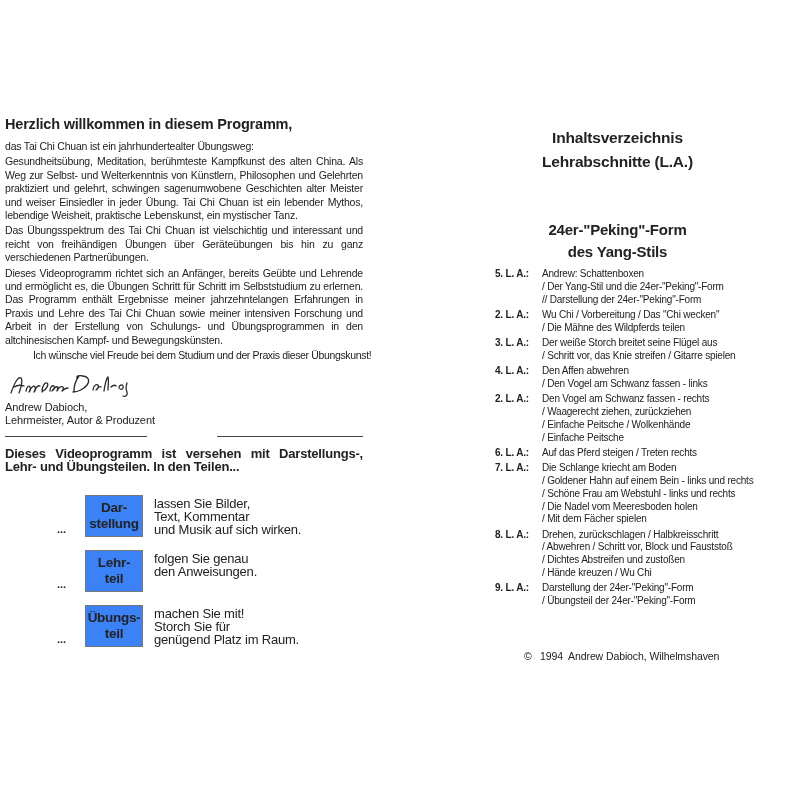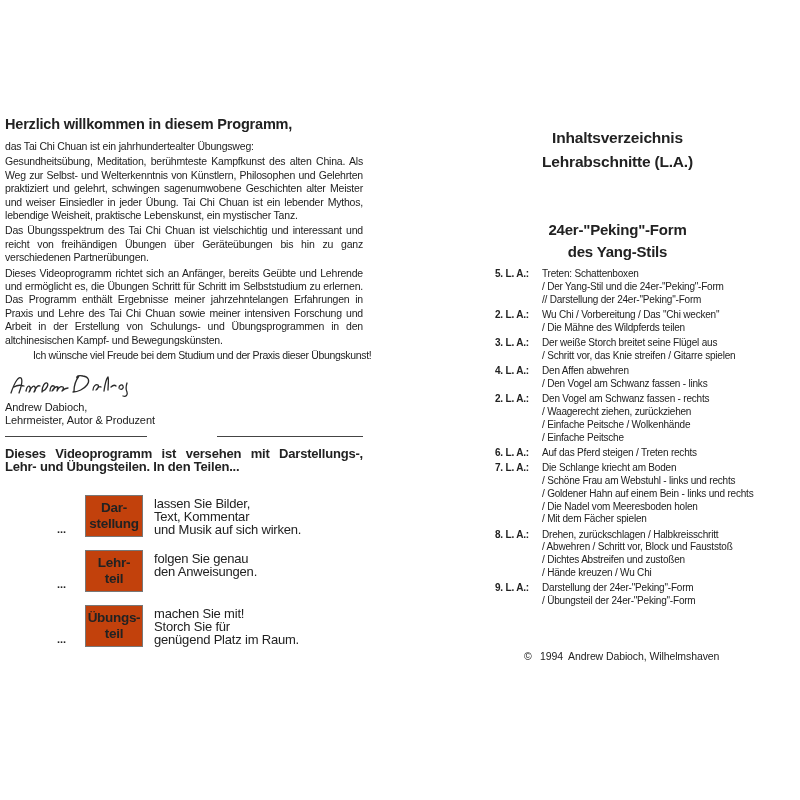--- a/index.html
+++ b/index.html
@@ -18,21 +18,21 @@
   .sig-line{font-size:11px;line-height:13.5px;letter-spacing:-0.1px;}
   .divider{margin-top:8px;height:2px;position:relative;}
   .divider span{position:absolute;top:0;border-top:1px solid #444;}
   .divider .seg-a{left:0;width:142px;}
   .divider .seg-b{left:212px;width:146px;}
   .program-note{font-size:13px;font-weight:bold;line-height:13.8px;letter-spacing:-0.2px;text-align:justify;margin-top:9px;}
   .legend{margin-top:21px;}
   .legend-row{position:relative;padding-left:80px;margin-bottom:11px;min-height:44px;}
   .legend-dots{position:absolute;left:52px;bottom:4px;font-size:11px;font-weight:bold;}
   .legend-box{
-    float:left;width:56px;border:1.5px solid #777;background:#c2410c;
+    float:left;width:56px;border:1.5px solid #777;background:#3b82f6;
     text-align:center;font-weight:bold;font-size:13.5px;line-height:15.5px;
     letter-spacing:-0.3px;padding:4px 0 5px 0;
   }
   .legend-desc{float:left;margin-left:11px;padding-top:2px;font-size:13px;line-height:13px;letter-spacing:-0.2px;}
   .legend-row::after{content:"";display:block;clear:both;}
   
   .right-page{position:absolute;left:450px;top:126px;width:335px;}
   .rp-title{text-align:center;font-weight:bold;font-size:15.5px;line-height:23.5px;letter-spacing:-0.2px;}
   .rp-subtitle{text-align:center;font-weight:bold;font-size:15px;line-height:22px;letter-spacing:-0.2px;margin-top:46px;}
   .toc{margin-top:5px;}
@@ -115,21 +115,21 @@
     <div>Lehrabschnitte (L.A.)</div>
   </div>
   <div class="rp-subtitle">
     <div>24er-"Peking"-Form</div>
     <div>des Yang-Stils</div>
   </div>
 
   <div class="toc">
     <div class="toc-item">
       <span class="toc-label">5. L. A.:</span>
-      <div class="toc-line">Treten: Schattenboxen</div>
+      <div class="toc-line">Andrew: Schattenboxen</div>
       <div class="toc-line">/ Der Yang-Stil und die 24er-"Peking"-Form</div>
       <div class="toc-line">// Darstellung der 24er-"Peking"-Form</div>
     </div>
     <div class="toc-item">
       <span class="toc-label">2. L. A.:</span>
       <div class="toc-line">Wu Chi / Vorbereitung / Das "Chi wecken"</div>
       <div class="toc-line">/ Die Mähne des Wildpferds teilen</div>
     </div>
     <div class="toc-item">
       <span class="toc-label">3. L. A.:</span>
@@ -148,22 +148,22 @@
       <div class="toc-line">/ Einfache Peitsche / Wolkenhände</div>
       <div class="toc-line">/ Einfache Peitsche</div>
     </div>
     <div class="toc-item">
       <span class="toc-label">6. L. A.:</span>
       <div class="toc-line">Auf das Pferd steigen / Treten rechts</div>
     </div>
     <div class="toc-item">
       <span class="toc-label">7. L. A.:</span>
       <div class="toc-line">Die Schlange kriecht am Boden</div>
+      <div class="toc-line">/ Goldener Hahn auf einem Bein - links und rechts</div>
       <div class="toc-line">/ Schöne Frau am Webstuhl - links und rechts</div>
-      <div class="toc-line">/ Goldener Hahn auf einem Bein - links und rechts</div>
       <div class="toc-line">/ Die Nadel vom Meeresboden holen</div>
       <div class="toc-line">/ Mit dem Fächer spielen</div>
     </div>
     <div class="toc-item">
       <span class="toc-label">8. L. A.:</span>
       <div class="toc-line">Drehen, zurückschlagen / Halbkreisschritt</div>
       <div class="toc-line">/ Abwehren / Schritt vor, Block und Fauststoß</div>
       <div class="toc-line">/ Dichtes Abstreifen und zustoßen</div>
       <div class="toc-line">/ Hände kreuzen / Wu Chi</div>
     </div>

